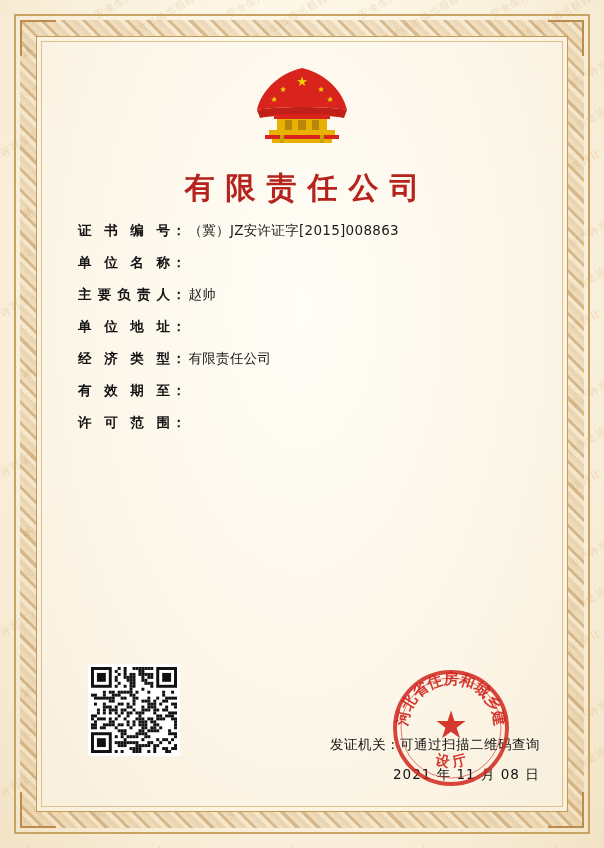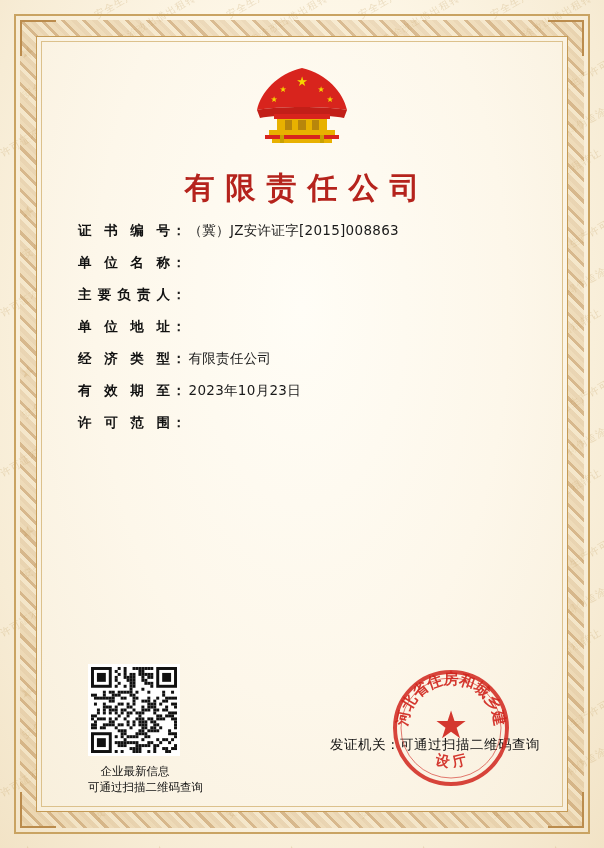--- a/index.html
+++ b/index.html
@@ -376,20 +376,21 @@
       </div>
       <div class="field-row">
         <div class="field-label">
           <span>主</span>
           <span>要</span>
           <span>负</span>
           <span>责</span>
           <span>人</span>
         </div>
         <div class="field-colon">：</div>
+        <div class="field-value">赵帅</div>
       </div>
       <div class="field-row">
         <div class="field-label">
           <span>单</span>
           <span>位</span>
           <span>地</span>
           <span>址</span>
         </div>
         <div class="field-colon">：</div>
       </div>
@@ -404,21 +405,20 @@
         <div class="field-value">有限责任公司</div>
       </div>
       <div class="field-row">
         <div class="field-label">
           <span>有</span>
           <span>效</span>
           <span>期</span>
           <span>至</span>
         </div>
         <div class="field-colon">：</div>
-        <div class="field-value">2023年10月23日</div>
       </div>
       <div class="field-row">
         <div class="field-label">
           <span>许</span>
           <span>可</span>
           <span>范</span>
           <span>围</span>
         </div>
         <div class="field-colon">：</div>
       </div>
@@ -722,27 +722,24 @@
           <rect x="2.97" y="2.97" width="14.83" height="14.83" fill="#fff"></rect>
           <rect x="5.93" y="5.93" width="8.90" height="8.90" fill="#111"></rect>
           <rect x="65.24" y="0.00" width="20.76" height="20.76" fill="#111"></rect>
           <rect x="68.21" y="2.97" width="14.83" height="14.83" fill="#fff"></rect>
           <rect x="71.17" y="5.93" width="8.90" height="8.90" fill="#111"></rect>
           <rect x="0.00" y="65.24" width="20.76" height="20.76" fill="#111"></rect>
           <rect x="2.97" y="68.21" width="14.83" height="14.83" fill="#fff"></rect>
           <rect x="5.93" y="71.17" width="8.90" height="8.90" fill="#111"></rect>
         </svg>
     </div>
-    <div class="qr-caption">
-      <div>企业最新信息</div>
-      <div>可通过扫描二维码查询</div>
-    </div>
   </div>
 
   <div class="issuer">发证机关：可通过扫描二维码查询</div>
+  <div class="issue-date">2021 年 11 月 08 日</div>
 
   <div class="seal">
     <svg viewBox="0 0 124 124" width="124" height="124">
       <defs>
         <path id="sealArcTop" d="M 18,62 A 44,44 0 0 1 106,62" fill="none"></path>
         <path id="sealArcBottom" d="M 26,78 A 40,40 0 0 0 98,78" fill="none"></path>
       </defs>
       <circle cx="62" cy="62" r="56" fill="none" stroke="#d0241c" stroke-width="4" opacity="0.85"></circle>
       <circle cx="62" cy="62" r="50" fill="none" stroke="#d0241c" stroke-width="1" opacity="0.6"></circle>
       <text font-size="15" fill="#d0241c" font-family="DejaVu Serif, serif" font-weight="bold" opacity="0.9">

